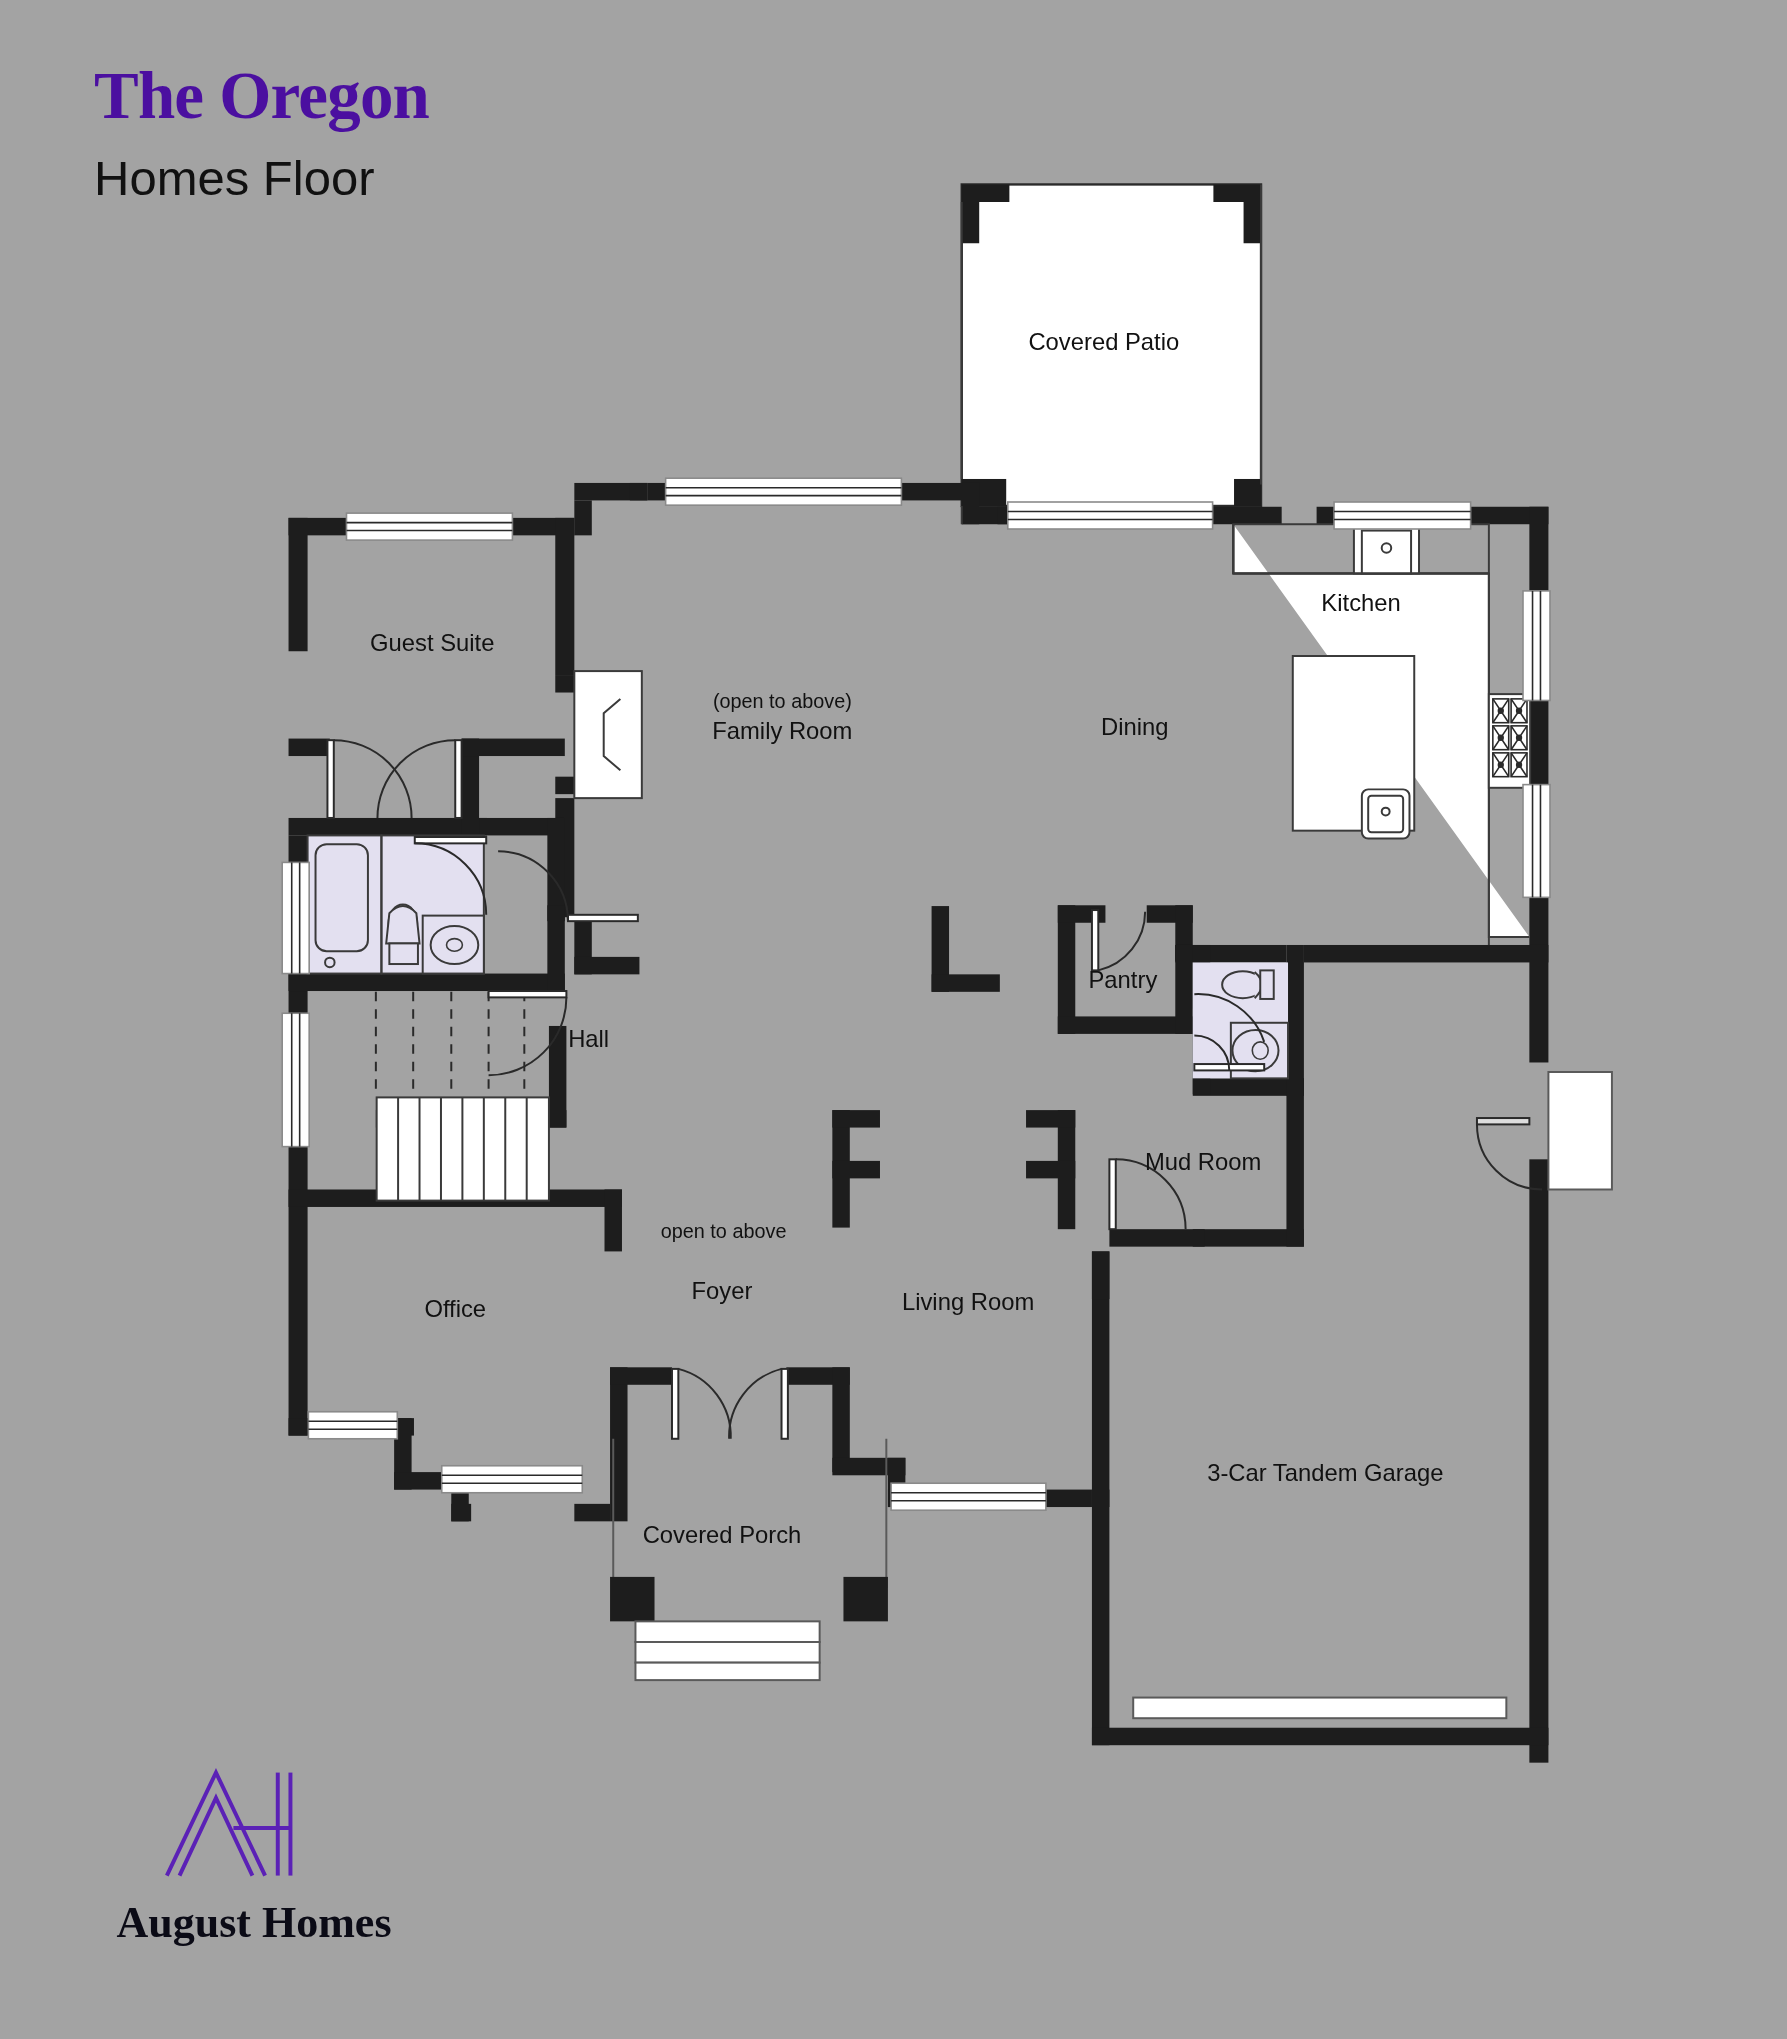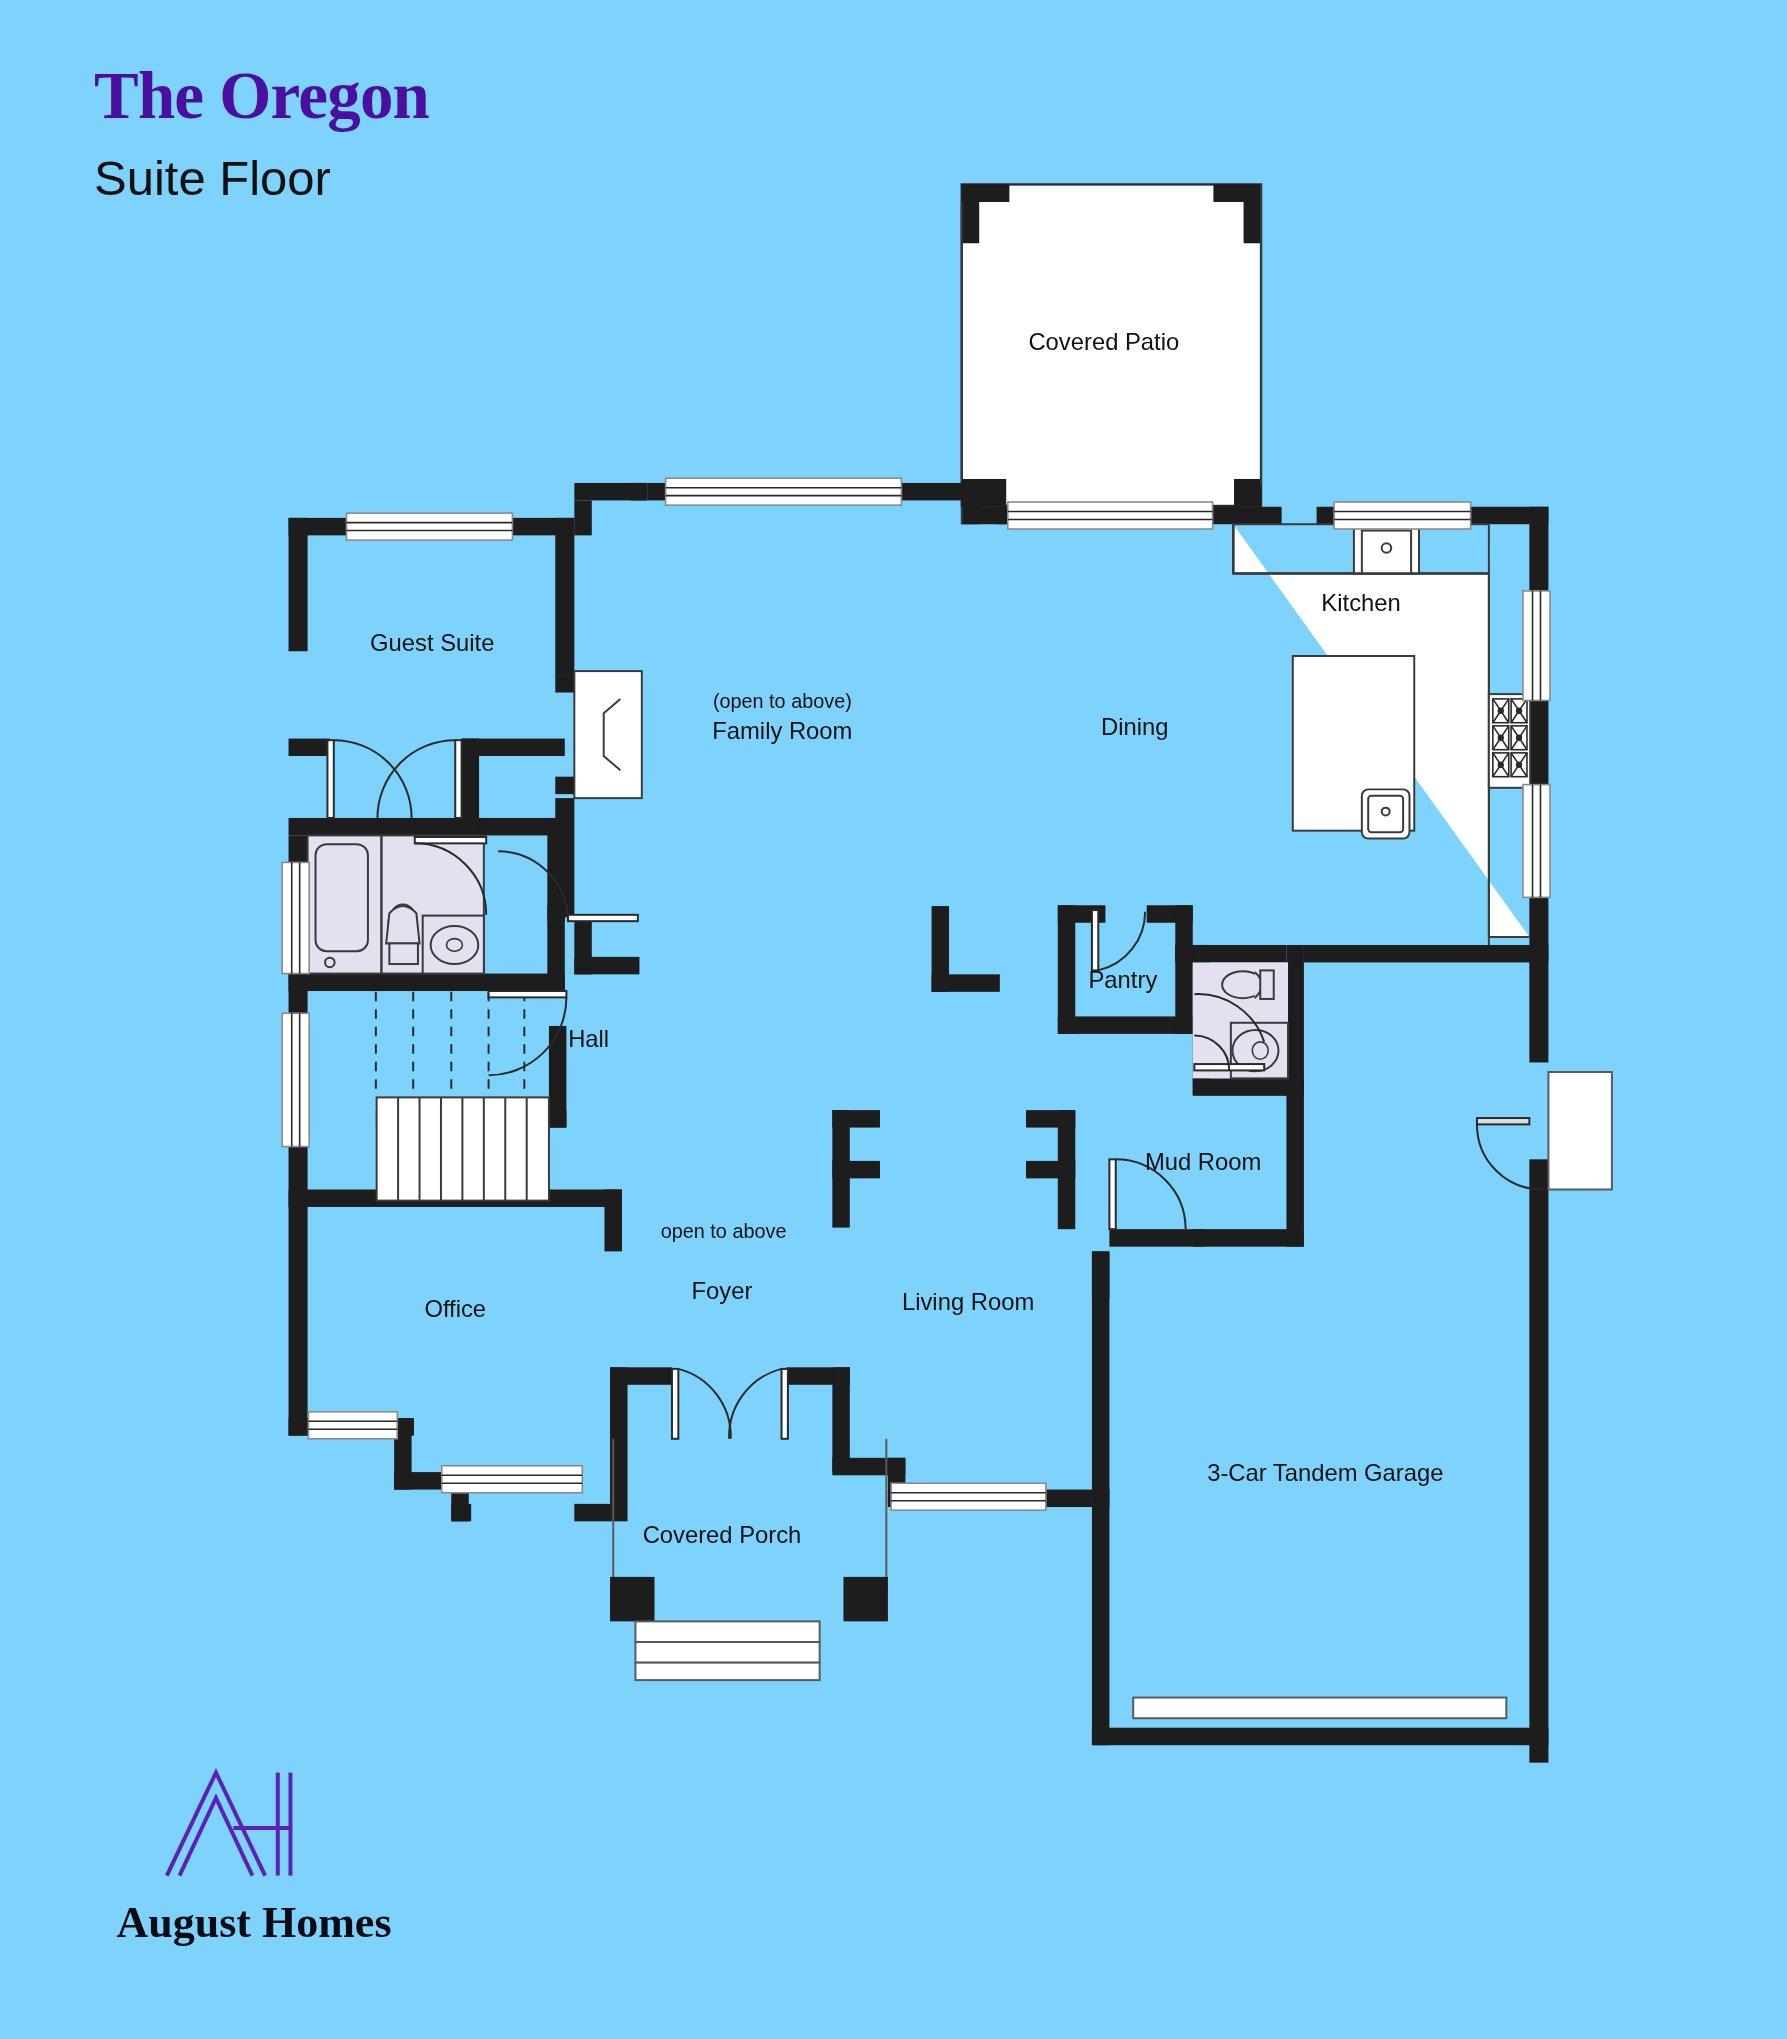--- a/index.html
+++ b/index.html
@@ -1,36 +1,36 @@
 <!DOCTYPE html>
 <html style="font-size:12.7px"><head>
 <meta charset="utf-8">
 <style>
   html,body{margin:0;padding:0;background:#ffffff;}
   body{width:1787px;height:2040px;font-family:"Liberation Sans",sans-serif;color:#111;position:relative;overflow:hidden;}
-  #sheet{position:absolute;inset:0;background:#7dd3fc;}
+  #sheet{position:absolute;inset:0;background:#a3a3a3;}
   .title-block{position:absolute;left:94px;top:62px;}
   .plan-title{font-family:"Liberation Serif",serif;font-weight:700;font-size:67px;line-height:1;letter-spacing:-0.8px;}
   .plan-subtitle{font-family:"Liberation Sans",sans-serif;font-weight:400;font-size:49px;line-height:1;margin-top:25.4px;color:#111;}
   .logo-block{position:absolute;left:87px;top:1755px;width:334px;text-align:center;}
   .logo-mark{width:206px;height:135px;display:block;margin:0 auto;}
   .logo-text{font-family:"Liberation Serif",serif;font-weight:700;font-size:44px;line-height:1;margin-top:11px;color:#0b0b16;white-space:nowrap;}
   #planwrap{position:absolute;left:0;top:0;width:1787px;height:2040px;padding-left:48px;}
   svg{display:block;}
   .roomlabel{font-family:"Liberation Sans",sans-serif;font-size:30px;fill:#111;text-anchor:middle;dominant-baseline:middle;}
   .roomlabel.small{font-size:25px;}
 </style>
 </head>
 <body>
 
 <div id="sheet">
 
   <div class="title-block">
     <div class="plan-title" style="color: rgb(75, 15, 160);">The Oregon</div>
-    <div class="plan-subtitle">Suite Floor</div>
+    <div class="plan-subtitle">Homes Floor</div>
   </div>
 
   <div id="planwrap">
     <svg width="1787" height="2040" viewBox="0 0 2251 2569" xmlns="http://www.w3.org/2000/svg">
 
       <g>
         <rect x="1151" y="232" width="377" height="405" fill="#fff" stroke="#2a2a2a" stroke-width="3"></rect>
         <path d="M1151 232 h60 v22 h-38 v52 h-22 z" fill="#1d1d1d"></path>
         <path d="M1528 232 h-60 v22 h38 v52 h22 z" fill="#1d1d1d"></path>
         <rect x="1151" y="603" width="56" height="34" fill="#1d1d1d"></rect>

